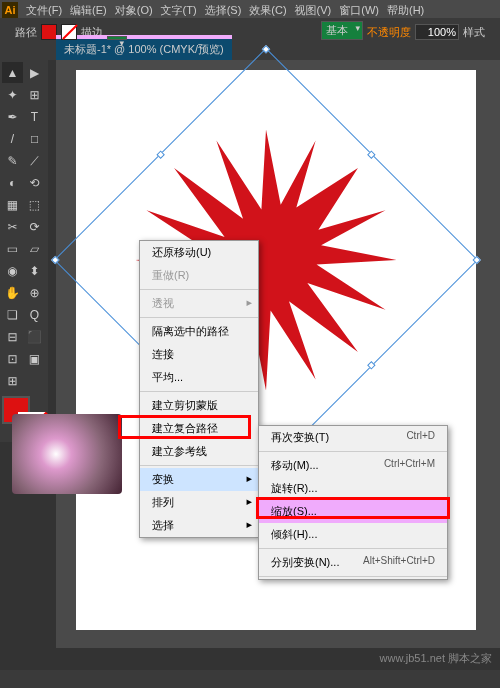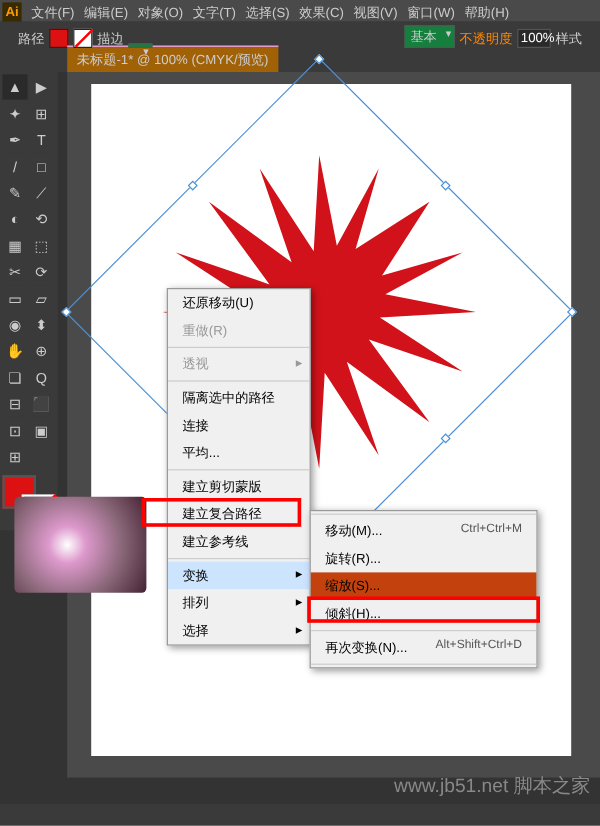--- a/index.html
+++ b/index.html
@@ -6,23 +6,23 @@
 body{background:#333;width:500px;height:688px;overflow:hidden;position:relative}
 .menubar{background:#4a4a4a;height:18px;display:flex;align-items:flex-end;padding:0 2px;color:#ccc}
 .menubar .logo{width:16px;height:16px;background:#3a2a00;color:#ff9a00;text-align:center;line-height:16px;font-weight:bold;margin-right:4px}
 .menubar span{padding:0 4px;cursor:default}
 .ctrlbar{background:#3a3a3a;height:22px;display:flex;align-items:flex-end;color:#ccc;padding:0 15px;gap:4px}
 .swatch{width:16px;height:16px;background:#d11;border:1px solid #222}
 .nofill{width:16px;height:16px;background:#fff;position:relative;border:1px solid #222}
 .nofill:after{content:"";position:absolute;left:-2px;top:6px;width:20px;height:2px;background:red;transform:rotate(-45deg)}
 .selbox{background:#15803d;border:1px solid #555;padding:1px 14px 1px 4px;position:relative}
 .selbox:after{content:"▾";position:absolute;right:2px;top:1px;font-size:9px}
-.numbox{background:#2a2a2a;border:1px solid #555;width:28px;color:#fff;padding:1px 2px;text-align:right}
+.numbox{background:#2a2a2a;border:1px solid #555;width:44px;color:#fff;padding:1px 2px;text-align:right}
 .tabbar{background:#3a3a3a;height:20px;display:flex;align-items:flex-end;padding-left:56px}
-.tab{background:#a16207;color:#ccc;padding:3px 8px;border-top:1px solid #f0abfc}
+.tab{background:#0c4a6e;color:#ccc;padding:3px 8px;border-top:4px solid #f0abfc}
 .workspace{position:absolute;top:60px;left:56px;right:0;bottom:40px;background:#4a4a4a}
 .canvas{position:absolute;top:10px;left:20px;width:400px;height:560px;background:#fff}
 .star{position:absolute;top:60px;left:60px;width:260px;height:260px}
 .star svg{width:100%;height:100%;transform:rotate(45deg)}
 .bbox{position:absolute;top:40px;left:40px;width:300px;height:300px;border:1px solid #4a90d9;transform:rotate(45deg)}
 .handle{position:absolute;width:6px;height:6px;background:#fff;border:1px solid #4a90d9}
 .h1{top:-3px;left:-3px}.h2{top:-3px;right:-3px}.h3{bottom:-3px;left:-3px}.h4{bottom:-3px;right:-3px}
 .h5{top:-3px;left:50%;margin-left:-3px}.h6{bottom:-3px;left:50%;margin-left:-3px}
 .h7{left:-3px;top:50%;margin-top:-3px}.h8{right:-3px;top:50%;margin-top:-3px}
 .toolbox{position:absolute;top:60px;left:0;width:48px;background:#3a3a3a;display:flex;flex-wrap:wrap;padding:2px;gap:1px}
@@ -38,21 +38,21 @@
 .ctxmenu .mi.dis{color:#999}
 .ctxmenu .mi.arr:after{content:"▸";position:absolute;right:6px}
 .ctxmenu hr{border:none;border-top:1px solid #ccc;margin:2px 0}
 .menu1{top:240px;left:139px}
 .menu2{top:425px;left:258px;width:190px}
 .menu2 .mi{display:flex;justify-content:space-between;padding:4px 12px}
 .menu2 .mi .sc{color:#555;font-size:10px}
 .hl1{position:absolute;top:415px;left:118px;width:133px;height:24px;border:3px solid red;z-index:50}
 .hl2{position:absolute;top:497px;left:256px;width:194px;height:22px;border:3px solid red;z-index:50}
 .lens{position:absolute;top:414px;left:12px;width:110px;height:80px;background:radial-gradient(circle at 40% 50%,#fff 0%,#d9c 20%,#867 60%,#423 100%);border-radius:4px}
-.watermark{position:absolute;bottom:22px;right:8px;color:#888;font-size:16px}
+.watermark{position:absolute;bottom:22px;right:8px;color:#888;font-size:11px}
 .status{position:absolute;bottom:0;left:0;right:0;height:18px;background:#3a3a3a}
 </style>
 </head>
 <body>
 
 <div class="menubar">
   <div class="logo">Ai</div>
   <span>文件(F)</span>
   <span>编辑(E)</span>
   <span>对象(O)</span>
@@ -150,40 +150,44 @@
   <div class="mi">建立剪切蒙版</div>
   <div class="mi">建立复合路径</div>
   <div class="mi">建立参考线</div>
   <hr>
   <div class="mi arr" style="background:#cde4ff">变换</div>
   <div class="mi arr">排列</div>
   <div class="mi arr">选择</div>
 </div>
 
 <div class="ctxmenu menu2">
+  <div class="mi">
+      <span>再次变换(T)</span>
+      <span class="sc">Ctrl+D</span>
+    </div>
   <hr>
   <div class="mi">
       <span>移动(M)...</span>
       <span class="sc">Ctrl+Ctrl+M</span>
     </div>
   <div class="mi">
       <span>旋转(R)...</span>
       <span class="sc"></span>
     </div>
-  <div class="mi" style="background:#c2410c">
+  <div class="mi" style="background:#f0abfc">
       <span>缩放(S)...</span>
       <span class="sc"></span>
     </div>
   <div class="mi">
       <span>倾斜(H)...</span>
       <span class="sc"></span>
     </div>
   <hr>
   <div class="mi">
-      <span>再次变换(N)...</span>
+      <span>分别变换(N)...</span>
       <span class="sc">Alt+Shift+Ctrl+D</span>
     </div>
   <hr>
 </div>
 
 <div class="hl1"></div>
 <div class="hl2"></div>
 <div class="lens"></div>
 
 <div class="watermark">www.jb51.net 脚本之家</div>

